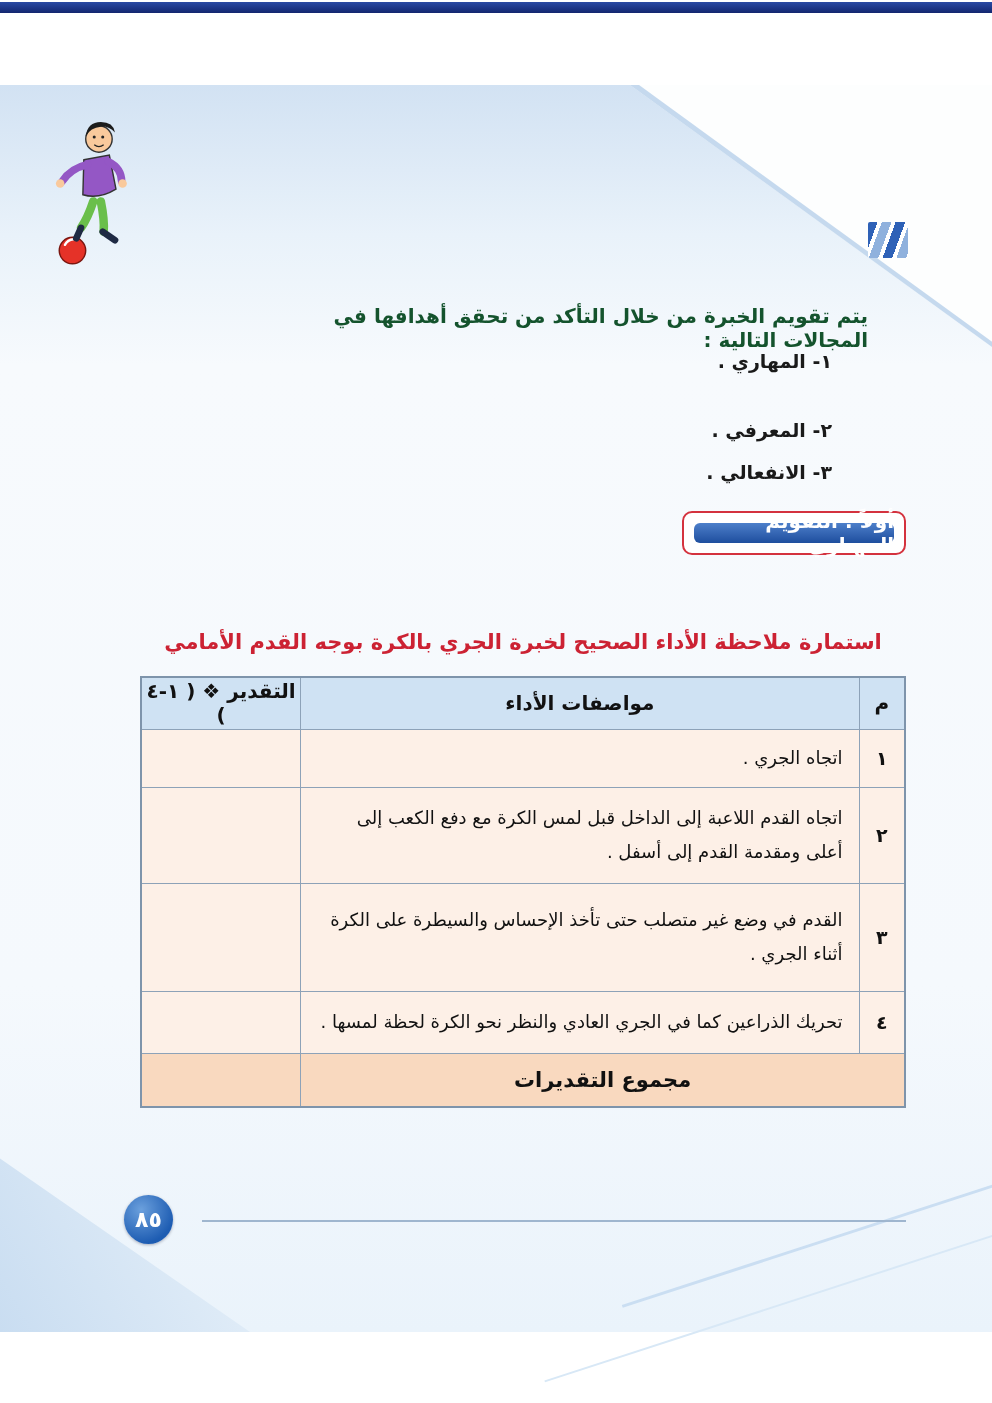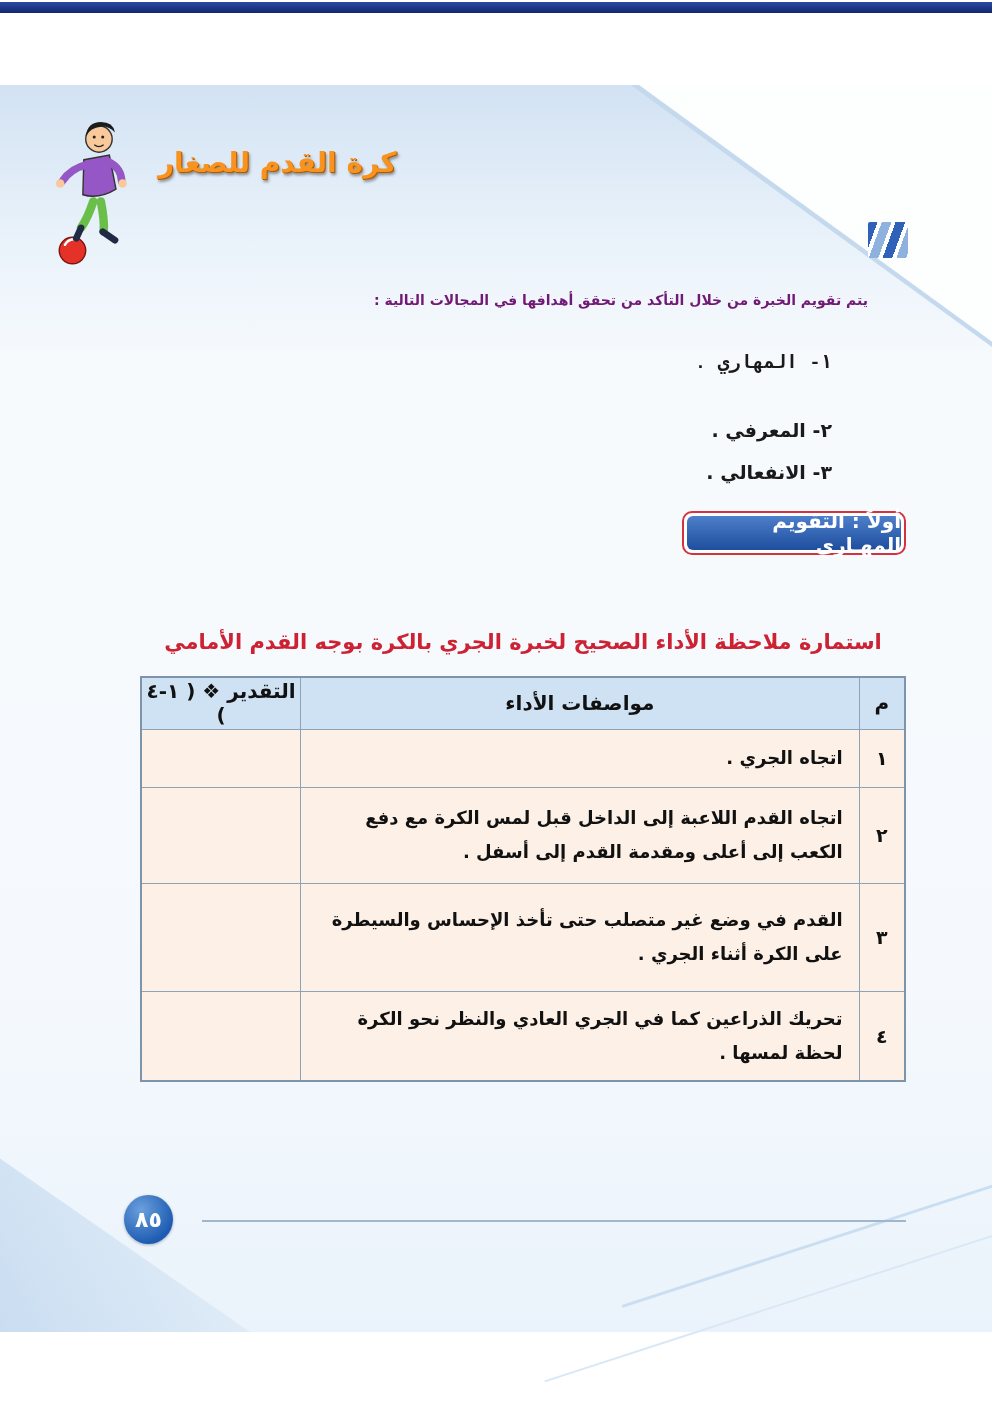--- a/index.html
+++ b/index.html
@@ -32,45 +32,45 @@
 
   
   .banner-row { position:absolute; top:222px; right:84px; height:36px; display:flex; align-items:stretch; }
   .banner-bar { width:186px; display:flex; align-items:center; justify-content:center; direction:rtl;
                 background:linear-gradient(270deg,#2e61b7 0%,#4a7cc8 50%,#9dbbe3 82%,#eef4fb 100%);
                 color:#ffffff; font-size:20px; font-weight:700; border-radius:2px; }
   .banner-stripes { width:40px; margin-left:4px; border-radius:2px;
                 background:repeating-linear-gradient(110deg,#2e61b7 0 9px,#ffffff 9px 13px,#8fb1dd 13px 22px,#ffffff 22px 26px); }
 
   
-  .intro-p { position:absolute; top:292px; right:124px; width:580px; direction:rtl; text-align:right;
-             font-size:14px; font-weight:700; color:#701a75; }
+  .intro-p { position:absolute; top:304px; right:124px; width:580px; direction:rtl; text-align:right;
+             font-size:20px; font-weight:700; color:#14532d; }
   .list-item { position:absolute; right:160px; direction:rtl; font-size:19px; font-weight:700; color:#1a1a1a; }
-  .li-0 { top:350px;font-family:Liberation Mono, monospace; } .li-1 { top:419px;margin-left:10px; } .li-2 { top:461px; }
+  .li-0 { top:350px; } .li-1 { top:419px;margin-left:10px; } .li-2 { top:461px; }
 
   
   .section-box { position:absolute; top:511px; right:86px; width:224px; height:44px;
-                 border:2px solid #d4323e; border-radius:10px; background:#ffffff; padding:3px; }
+                 border:2px solid #d4323e; border-radius:10px; background:#ffffff; padding:10px; }
   .section-box-inner { width:100%; height:100%; border-radius:6px; direction:rtl;
                  background:linear-gradient(180deg,#4d7fca,#1e4e9e);
                  display:flex; align-items:center; justify-content:center;
                  color:#ffffff; font-size:20px; font-weight:700; }
 
   
   .table-title { position:absolute; top:614px; left:140px; width:766px; direction:rtl; text-align:center;
                  color:#cc2233; font-size:21px; font-weight:700;margin-top:16px; }
 
   
   table.obs { position:absolute; top:676px; left:140px; width:766px; direction:rtl;
               border-collapse:collapse; border:2px solid #7e94ab; }
   table.obs th, table.obs td { border:1px solid #8da2b8; color:#111111; }
   table.obs th { height:52px; background:#cfe2f3; font-size:20px; font-weight:700; text-align:center; }
   td.num { width:46px; background:#fdf0e7; text-align:center; font-size:19px; font-weight:700; }
   td.desc { width:560px; background:#fdf0e7; text-align:right; padding:10px 16px;
-            font-size:18px; font-weight:700; line-height:1.9; }
+            font-size:18px; font-weight:400; line-height:1.9; }
   td.rate { width:160px; background:#fdf0e7; }
   tr.r1 td { height:58px; } tr.r2 td { height:96px; } tr.r3 td { height:108px; } tr.r4 td { height:62px; }
   tr.sum td { height:54px; background:#f9d9bf; }
   td.sum-label { text-align:center; font-size:21px; font-weight:700; }
 
   
   .page-circle { position:absolute; left:124px; top:1195px; width:49px; height:49px; border-radius:50%;
                  background:radial-gradient(circle at 35% 30%,#6ba0dd,#1d5cb2 72%);
                  display:flex; align-items:center; justify-content:center;
                  color:#ffffff; font-size:22px; font-weight:700; box-shadow:0 1px 3px rgba(0,0,40,.3); }
@@ -109,21 +109,20 @@
       <circle cx="81" cy="77" r="4.5" fill="#f9c99c"></circle>
 
       <circle cx="56" cy="30" r="14" fill="#f9c99c" stroke="#333333" stroke-width="1.5"></circle>
       <path d="M42 27 q2 -15 16 -15 q13 0 15 11 q-7 -7 -15 -6 q-11 1 -16 10 z" fill="#1c1c1c"></path>
       <circle cx="51" cy="28" r="1.6" fill="#222222"></circle>
       <circle cx="60" cy="28" r="1.6" fill="#222222"></circle>
       <path d="M51 36 q5 4 10 0" stroke="#222222" stroke-width="1.4" fill="none"></path>
     </svg>
   </div>
 
-  <div class="logo">كرة القدم للصغار</div>
 
   <div class="banner-row">
     <div class="banner-stripes"></div>
   </div>
 
   <p class="intro-p">يتم تقويم الخبرة من خلال التأكد من تحقق أهدافها في المجالات التالية :</p>
   <div class="list-item li-0">١- المهاري .</div>
   <div class="list-item li-1">٢- المعرفي .</div>
   <div class="list-item li-2">٣- الانفعالي .</div>
 
@@ -160,19 +159,23 @@
       <tr class="r3">
         <td class="num">٣</td>
         <td class="desc">القدم في وضع غير متصلب حتى تأخذ الإحساس والسيطرة على الكرة أثناء الجري .</td>
         <td class="rate"></td>
       </tr>
       <tr class="r4">
         <td class="num">٤</td>
         <td class="desc">تحريك الذراعين كما في الجري العادي والنظر نحو الكرة لحظة لمسها .</td>
         <td class="rate"></td>
       </tr>
+      <tr class="sum">
+        <td class="sum-label" colspan="2">مجموع التقديرات</td>
+        <td class="rate"></td>
+      </tr>
     </tbody>
   </table>
 
   <div class="page-circle">٨٥</div>
   <div class="footer-line"></div>
 
 </div>
 
 </body></html>

